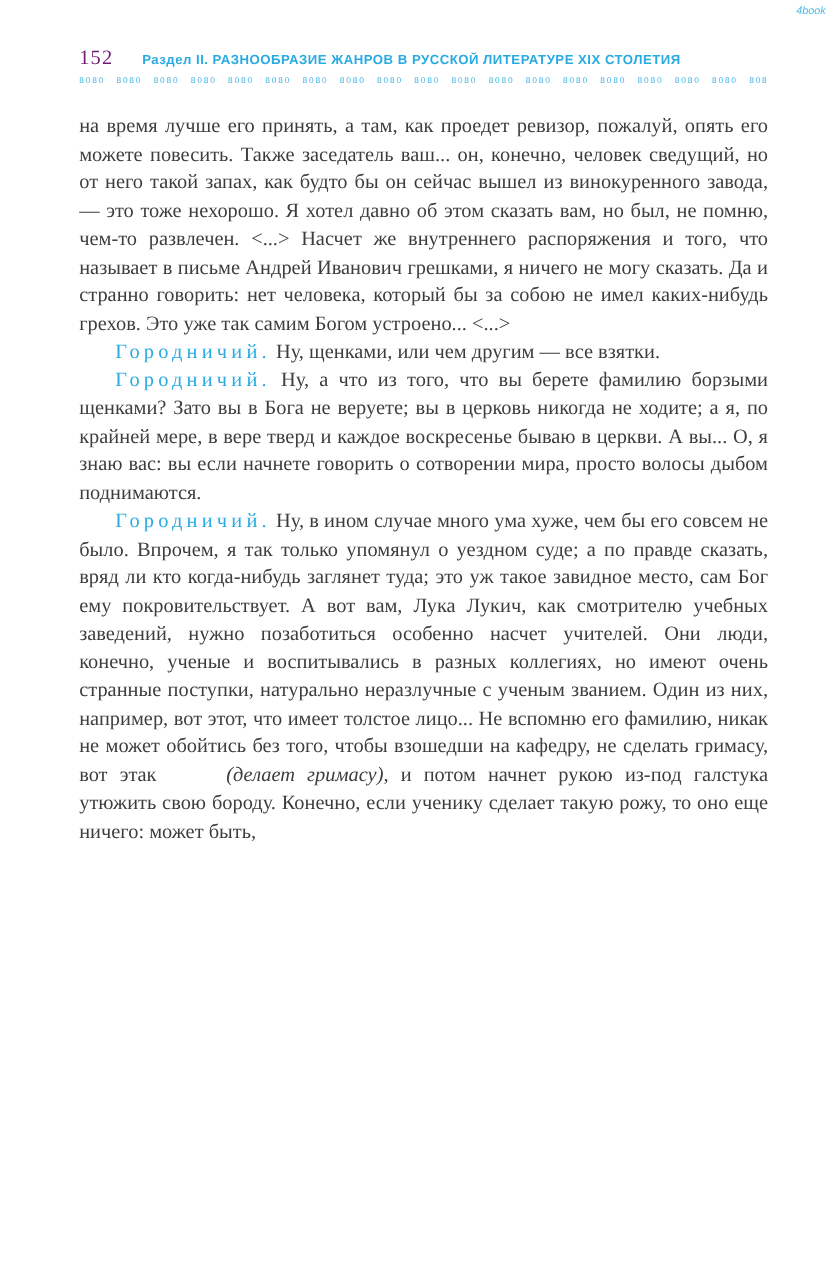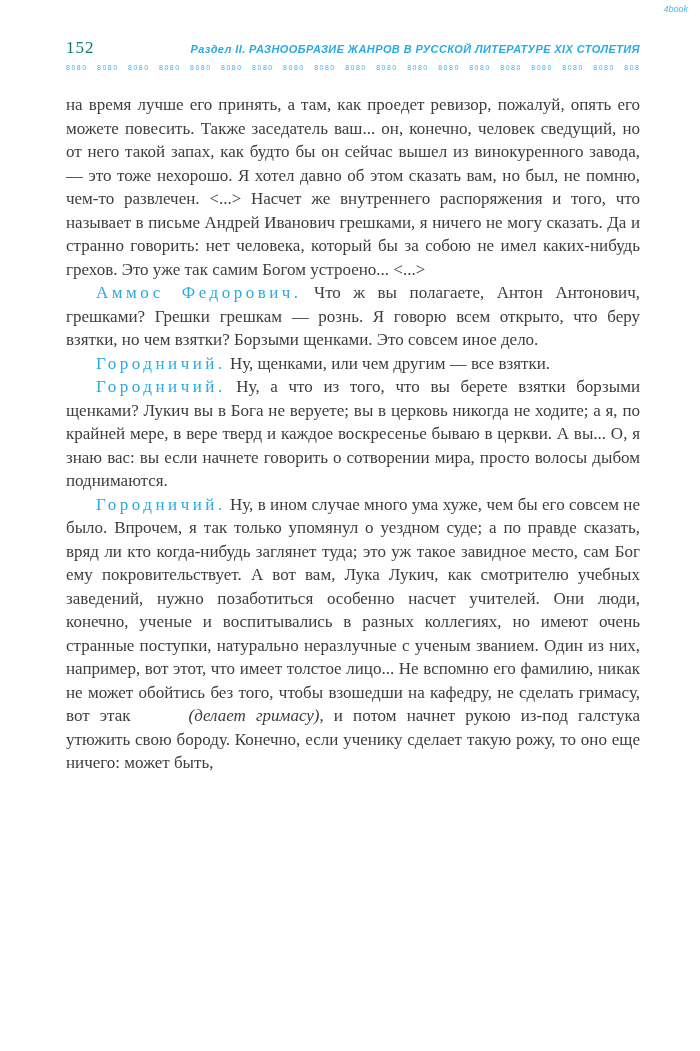--- a/index.html
+++ b/index.html
@@ -27,38 +27,37 @@
     font-size: 9px;
     font-style: italic;
     opacity: 0.85;
   }
   .header-row {
     display: flex;
     align-items: baseline;
     width: 574px;
   }
   .page-number {
-    color: #0f766e;
+    color: #701a75;
     font-size: 17px;
     font-family: "Liberation Serif", serif;
     letter-spacing: 1px;
     flex: 0 0 auto;
   }
   .chapter-title {
     flex: 1 1 auto;
-    text-align: right;
+    text-align: left;
     color: #29abe2;
     font-family: "Liberation Sans", sans-serif;
     font-size: 11px;
     font-weight: bold;
     letter-spacing: 0.4px;
     padding-left: 24px;
     white-space: nowrap;
     overflow: hidden;
-    font-style: italic;
   }
   .ornament-row {
     width: 574px;
     margin-top: 6px;
     color: #29abe2;
     font-family: "Liberation Sans", sans-serif;
     font-size: 7px;
     letter-spacing: 1.5px;
     word-spacing: 6px;
     white-space: nowrap;
@@ -91,19 +90,18 @@
 
   <div class="header-row">
     <span class="page-number">152</span>
     <span class="chapter-title">Раздел II. РАЗНООБРАЗИЕ ЖАНРОВ В РУССКОЙ ЛИТЕРАТУРЕ XIX СТОЛЕТИЯ</span>
   </div>
 
   <div class="ornament-row">8080 8080 8080 8080 8080 8080 8080 8080 8080 8080 8080 8080 8080 8080 8080 8080 8080 8080 8080 8080 8080 8080</div>
 
   <div class="text-body">
       <p class="para"><span class="text-run">на время лучше его принять, а там, как проедет ревизор, пожалуй, опять его можете повесить. Также заседатель ваш... он, конечно, человек сведущий, но от него такой запах, как будто бы он сейчас вышел из винокуренного завода, — это тоже нехорошо. Я хотел давно об этом сказать вам, но был, не помню, чем-то развлечен. &lt;...&gt; Насчет же внутреннего распоряжения и того, что называет в письме Андрей Иванович грешками, я ничего не могу сказать. Да и странно говорить: нет человека, который бы за собою не имел каких-нибудь грехов. Это уже так самим Богом устроено... &lt;...&gt;</span></p>
-      <p class="para indent"><span class="speaker">Аммос Федорович.</span> <span class="text-run">Что ж вы полагаете, Антон Антонович, грешками? Грешки грешкам — рознь. Я говорю всем открыто, что беру взятки, но чем взятки? Борзыми щенками. Это совсем иное дело.</span></p>
       <p class="para indent"><span class="speaker">Городничий.</span> <span class="text-run">Ну, щенками, или чем другим — все взятки.</span></p>
-      <p class="para indent"><span class="speaker">Городничий.</span> <span class="text-run">Ну, а что из того, что вы берете взятки борзыми щенками? Лукич вы в Бога не веруете; вы в церковь никогда не ходите; а я, по крайней мере, в вере тверд и каждое воскресенье бываю в церкви. А вы... О, я знаю вас: вы если начнете говорить о сотворении мира, просто волосы дыбом поднимаются.</span></p>
+      <p class="para indent"><span class="speaker">Городничий.</span> <span class="text-run">Ну, а что из того, что вы берете фамилию борзыми щенками? Зато вы в Бога не веруете; вы в церковь никогда не ходите; а я, по крайней мере, в вере тверд и каждое воскресенье бываю в церкви. А вы... О, я знаю вас: вы если начнете говорить о сотворении мира, просто волосы дыбом поднимаются.</span></p>
       <p class="para indent"><span class="speaker">Городничий.</span> <span class="text-run">Ну, в ином случае много ума хуже, чем бы его совсем не было. Впрочем, я так только упомянул о уездном суде; а по правде сказать, вряд ли кто когда-нибудь заглянет туда; это уж такое завидное место, сам Бог ему покровительствует. А вот вам, Лука Лукич, как смотрителю учебных заведений, нужно позаботиться особенно насчет учителей. Они люди, конечно, ученые и воспитывались в разных коллегиях, но имеют очень странные поступки, натурально неразлучные с ученым званием. Один из них, например, вот этот, что имеет толстое лицо... Не вспомню его фамилию, никак не может обойтись без того, чтобы взошедши на кафедру, не сделать гримасу, вот этак </span><span class="stage">(делает гримасу)</span><span class="text-run">, и потом начнет рукою из-под галстука утюжить свою бороду. Конечно, если ученику сделает такую рожу, то оно еще ничего: может быть,</span></p>
     </div>
 
 </div>
 
 </body></html>

